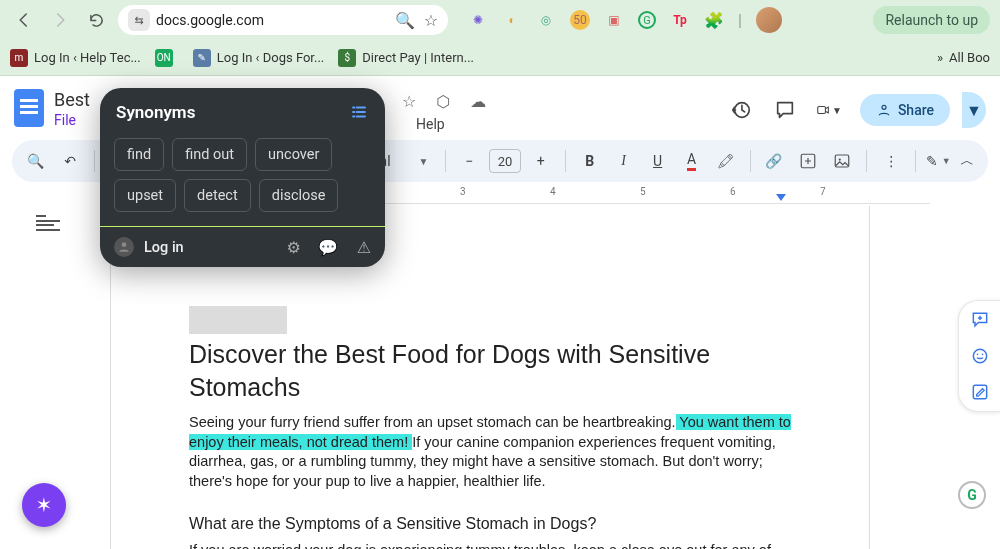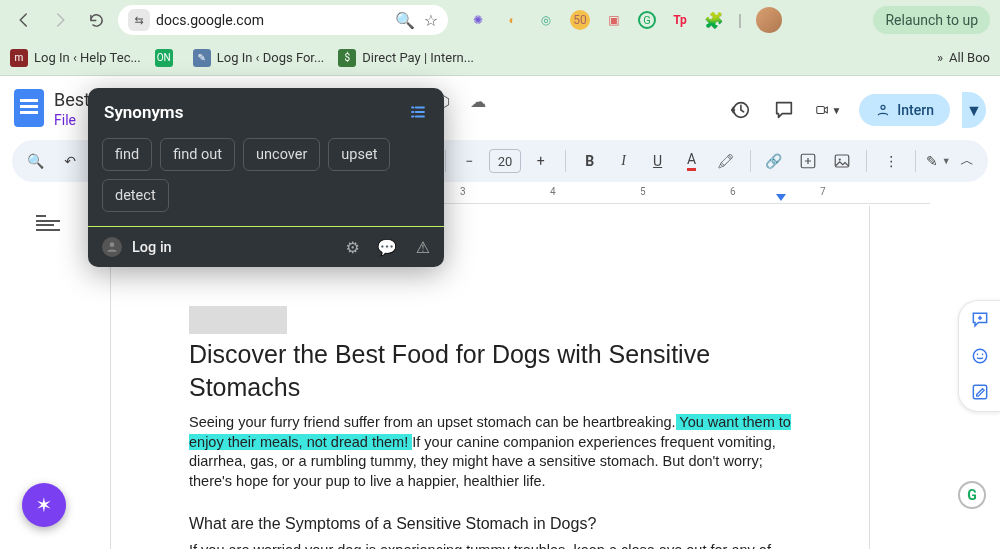--- a/index.html
+++ b/index.html
@@ -64,21 +64,21 @@
   .sel-gray { display:inline-block; background:#dcdcdc; width: 98px; height: 28px; vertical-align:bottom; margin-bottom:4px;}
   .h1 { font-size: 25px; line-height: 1.3; font-weight: 400; margin-bottom: 10px; font-family: Arial, sans-serif; }
   .para { font-size: 14.5px; font-family: Arial, sans-serif; line-height: 1.35; color: #222; }
   .hl { background: #3ee6e0; }
   .h2 { font-size: 16px; font-weight: 400; margin-top: 24px; font-family: Arial, sans-serif; }
   
   .side-pills { position:absolute; right: 0; top: 100px; width: 42px; background:#fff; border:1px solid #e6e6e6; border-right:none; border-radius: 20px 0 0 20px; padding: 8px 0; display:flex; flex-direction:column; align-items:center; gap: 14px; box-shadow: 0 1px 4px rgba(0,0,0,0.1); }
   .pill-ic { width:22px; height:22px; color:#3b78e7; display:flex; align-items:center; justify-content:center;}
 
   
-  .popup { position: absolute; left: 88px; top: 88px; width: 356px; background: #2f3438; border-radius: 10px; color: #e6e6e6; box-shadow: 0 6px 30px rgba(0,0,0,0.35); z-index: 50; }
+  .popup { position: absolute; left: 100px; top: 88px; width: 285px; background: #2f3438; border-radius: 21px; color: #e6e6e6; box-shadow: 0 6px 30px rgba(0,0,0,0.35); z-index: 50; }
   .pop-head { display:flex; align-items:center; justify-content:space-between; padding: 14px 16px 10px 16px; }
   .pop-title { font-size: 17px; font-weight: 600; color: #fff; }
   .pop-list-ic { color: #5aa0ff; }
   .syn-grid { padding: 6px 14px 14px 14px; display: flex; flex-wrap: wrap; gap: 8px; }
   .syn { border: 1px solid #55595d; border-radius: 6px; padding: 7px 12px; font-size: 14.5px; color: #dcdcdc; cursor:pointer; }
   .pop-foot { border-top: 1px solid #bef264; padding: 10px 14px; display:flex; align-items:center; gap:10px; }
   .pop-avatar { width: 20px; height: 20px; border-radius: 50%; background: #555; display:flex; align-items:center; justify-content:center; }
   .login { font-size: 14.5px; font-weight: 500; color: #eee; cursor:pointer;}
   .pop-right-ic { margin-left:auto; display:flex; gap:18px; color:#aaa; }
 
@@ -180,21 +180,21 @@
           <rect x="3" y="6" width="13" height="12" rx="2" stroke="#444" stroke-width="1.8" fill="none"></rect>
           <path d="M16 10l5-3v10l-5-3" stroke="#444" stroke-width="1.8" fill="none"></path>
         </svg>
         <span style="font-size:10px;color:#444">▼</span>
       </div>
     <div class="share-btn">
       <svg width="16" height="16" viewBox="0 0 24 24">
           <circle cx="12" cy="8" r="3" stroke="#1a4c7a" stroke-width="1.8" fill="none"></circle>
           <path d="M5 20c0-4 14-4 14 0" stroke="#1a4c7a" stroke-width="1.8" fill="none"></path>
         </svg>
-      <span>Intern</span>
+      <span>Share</span>
     </div>
     <div class="share-dd">▼</div>
   </div>
 </div>
 
 <div class="toolbar">
   <div class="tb-btn">🔍</div>
   <div class="tb-btn">↶</div>
   <div class="tb-div"></div>
   <div style="width:300px"></div>
@@ -298,20 +298,21 @@
           <path d="M4 6h2M4 12h2M4 18h2M9 6h11M9 12h11M9 18h11" stroke="#5aa0ff" stroke-width="2.4" stroke-linecap="round"></path>
         </svg>
       </div>
   </div>
   <div class="syn-grid">
     <div class="syn">find</div>
     <div class="syn">find out</div>
     <div class="syn">uncover</div>
     <div class="syn">upset</div>
     <div class="syn">detect</div>
+    <div class="syn">disclose</div>
   </div>
   <div class="pop-foot">
     <div class="pop-avatar">
         <svg width="14" height="14" viewBox="0 0 24 24">
           <circle cx="12" cy="8" r="4" fill="#888"></circle>
           <path d="M4 20c0-5 16-5 16 0" fill="#888"></path>
         </svg>
       </div>
     <div class="login">Log in</div>
     <div class="pop-right-ic">

